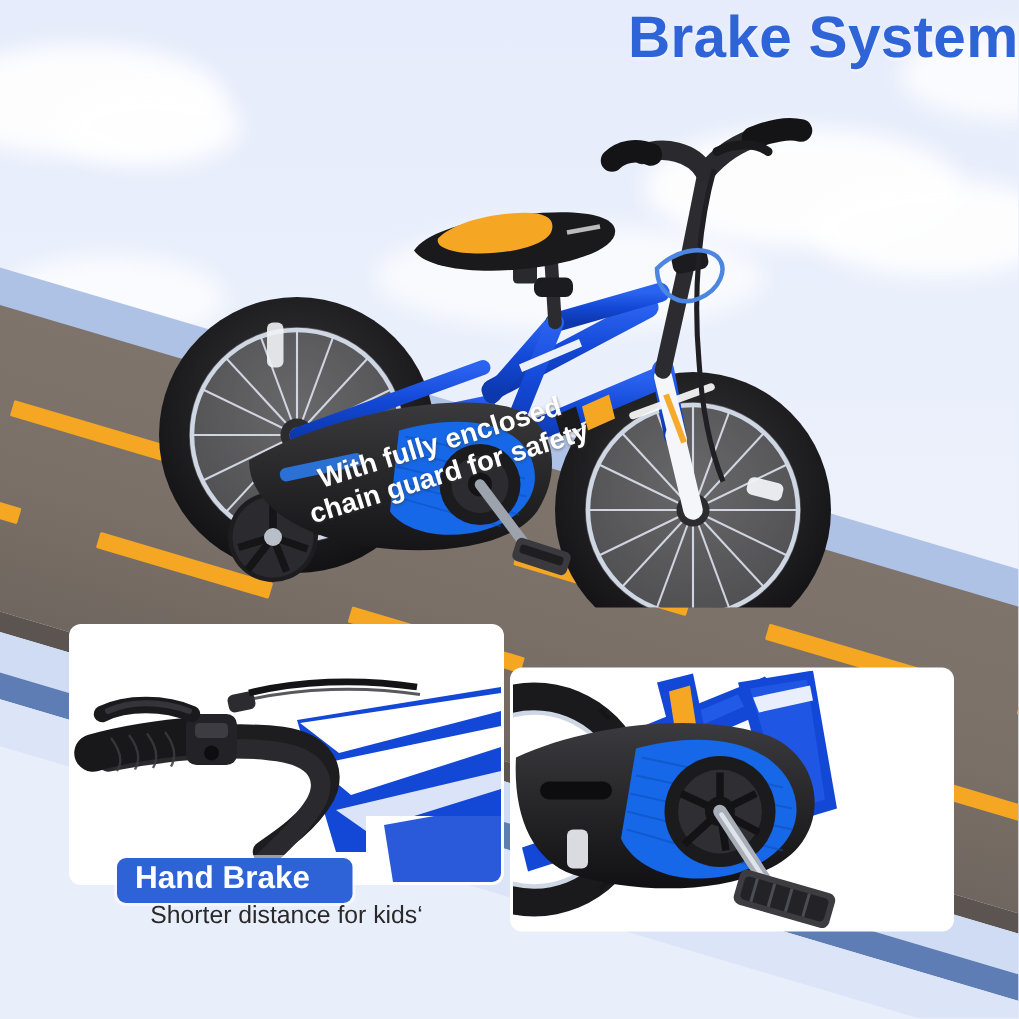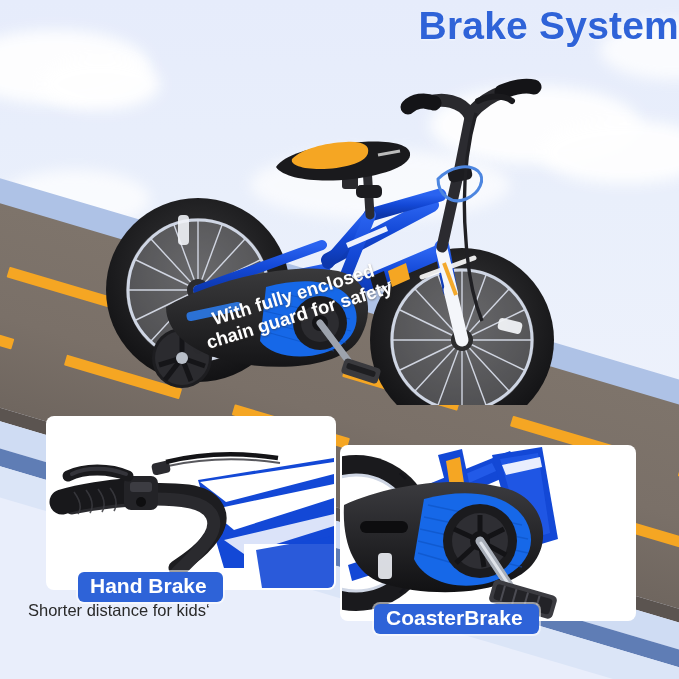--- a/index.html
+++ b/index.html
@@ -64,28 +64,28 @@
     position:absolute;background:#ffffff;border-radius:6px;
     box-shadow:0 0 0 2px #ffffff;
     overflow:hidden;
   }
   .panel-hand{left:48px;top:418px;width:286px;height:170px;}
   .panel-coaster{left:342px;top:447px;width:292px;height:172px;}
 
   .badge{
     position:absolute;color:#ffffff;background:#2e63d8;
     font-weight:bold;font-size:21px;border-radius:6px;
-    padding:2px 16px 4px 12px;white-space:nowrap;
+    padding:2px 28px 4px 12px;white-space:nowrap;
     box-shadow:0 0 0 2px rgba(255,255,255,.55);
   }
   .badge-hand{left:78px;top:572px;}
   .badge-coaster{left:374px;top:604px;}
 
   .cap{
-    position:absolute;color:#2a2a2a;
+    position:absolute;text-align:center;color:#2a2a2a;
     font-size:16.5px;line-height:1.22;
   }
   .cap-hand{left:28px;top:600px;width:326px;}
   .cap-coaster{left:340px;top:630px;width:300px;}
 </style>
 </head>
 <body>
 
 <div class="stage">
 
@@ -400,17 +400,16 @@
             <line x1="172" y1="144" x2="172" y2="160"></line>
           <line x1="184" y1="144" x2="184" y2="160"></line>
             <line x1="196" y1="144" x2="196" y2="160"></line>
         </g>
       </g>
 
       <rect x="36" y="106" width="14" height="26" rx="4" fill="#eef1f6" opacity=".9"></rect>
     </svg>
   </div>
 
-  <div class="badge badge-coaster">CoasterBrake</div>
   <div class="cap cap-coaster">
   </div>
 
 </div>
 
 </body></html>

